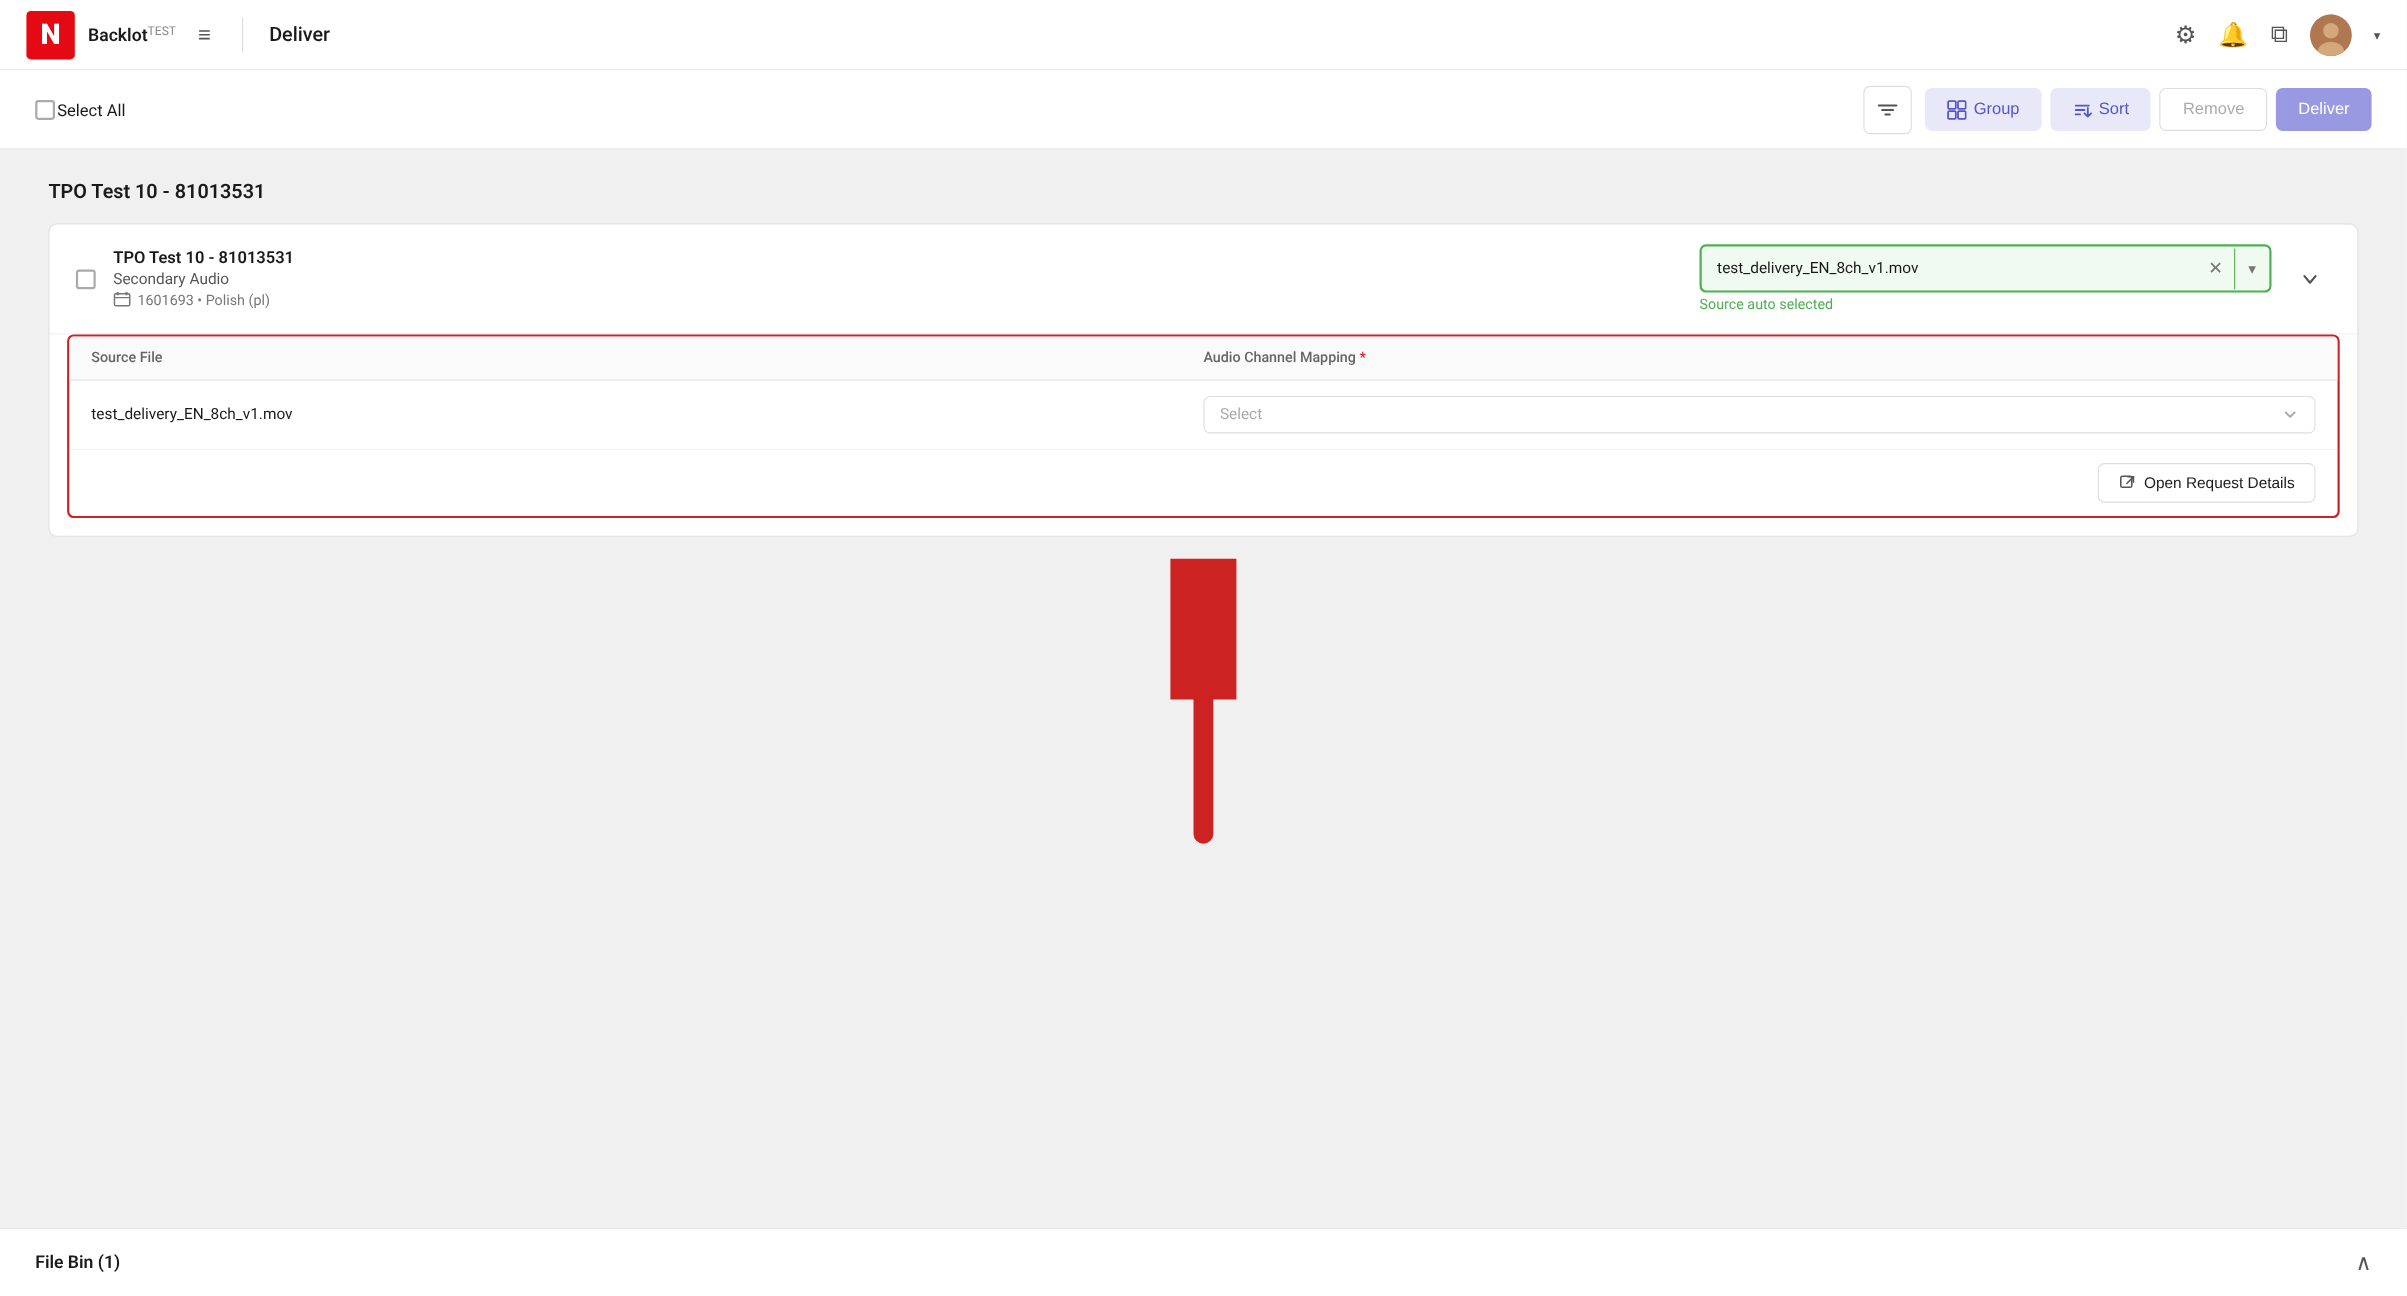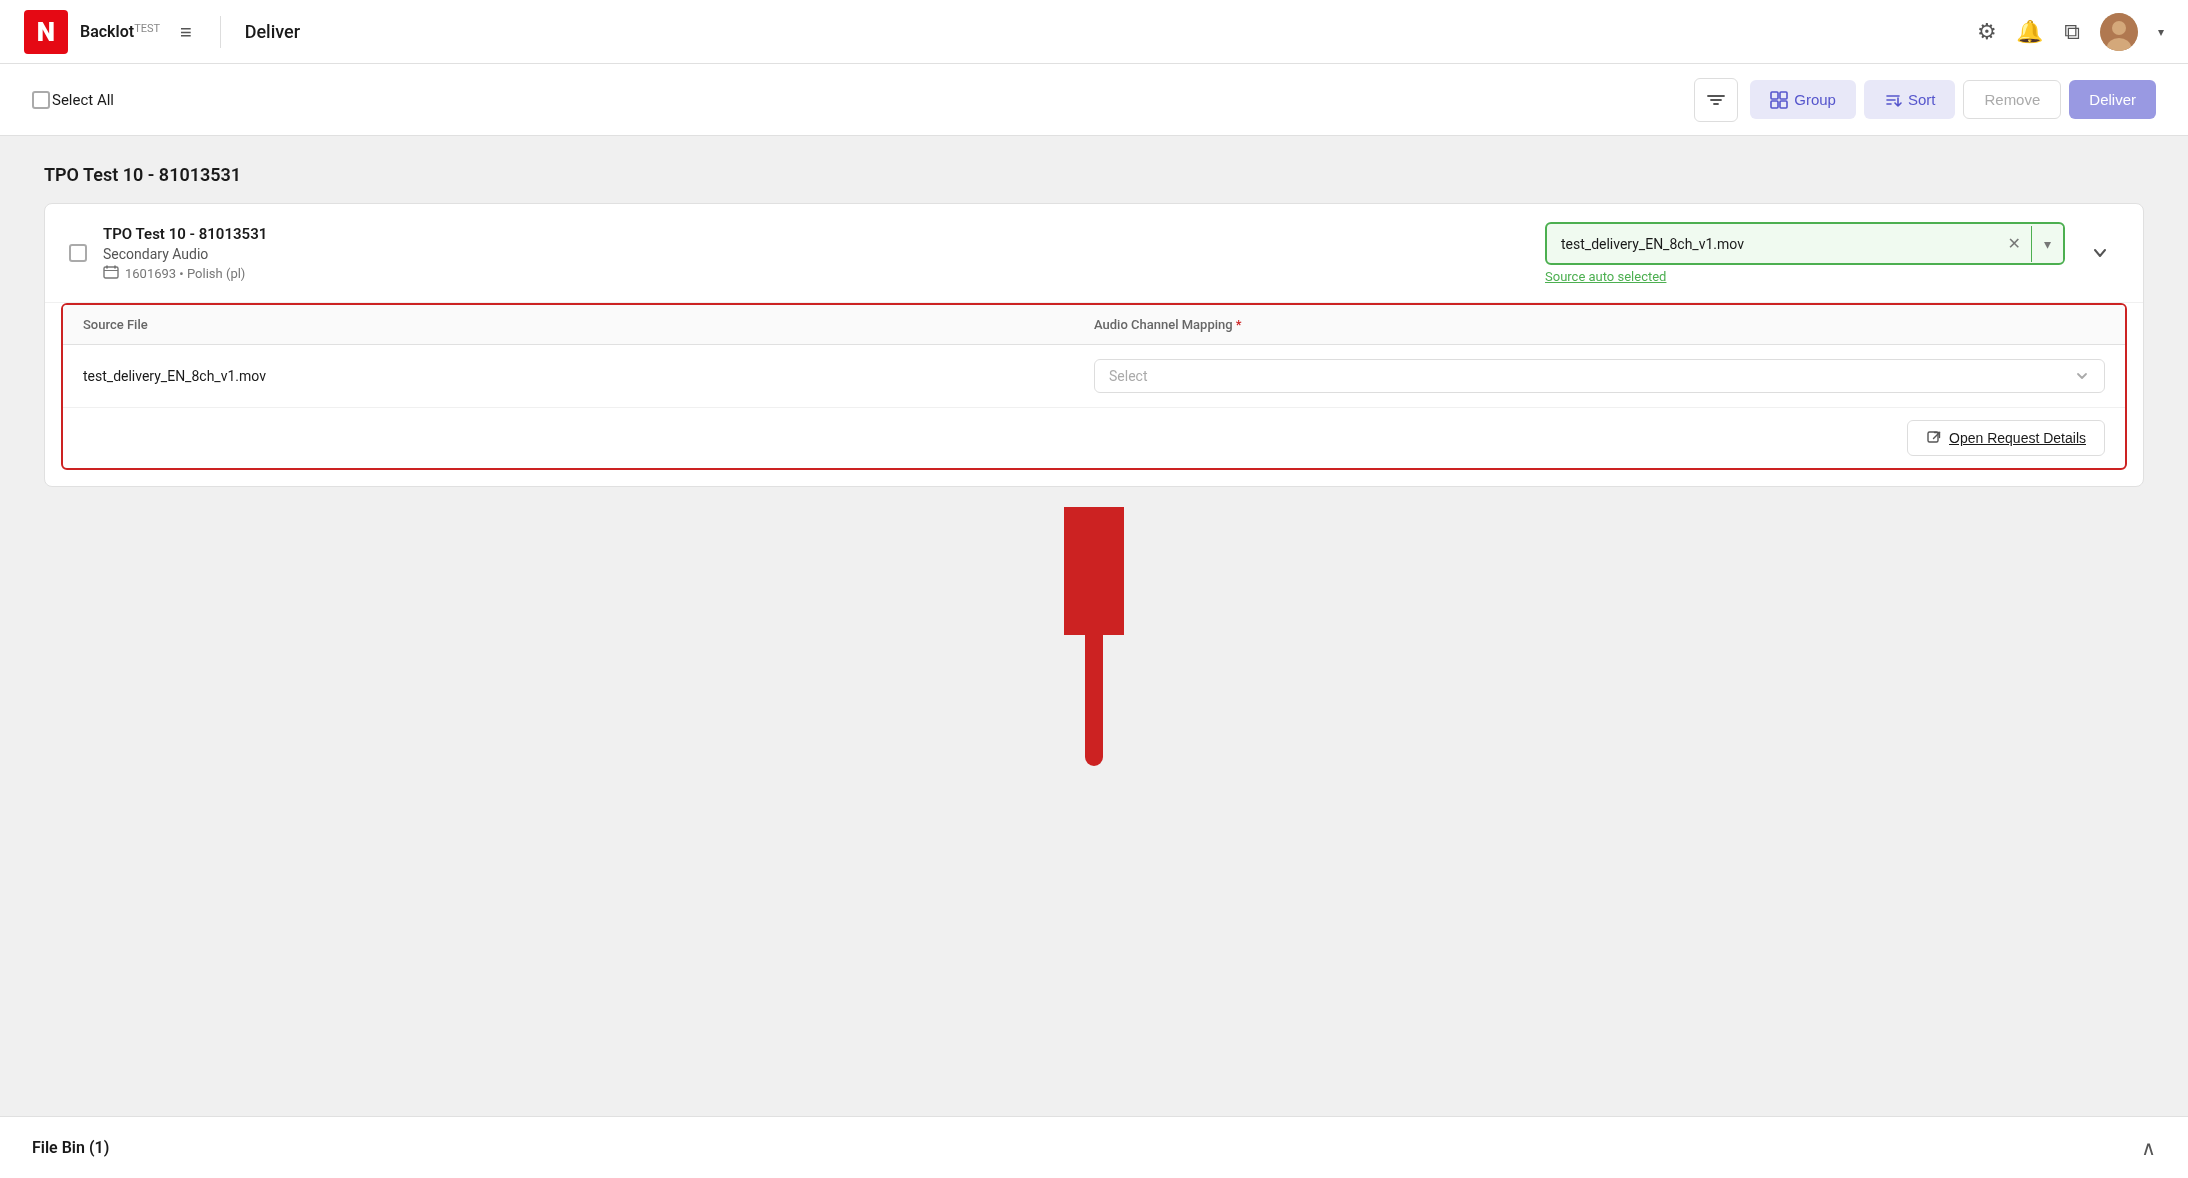--- a/index.html
+++ b/index.html
@@ -267,21 +267,20 @@
       padding: 10px 12px;
       cursor: pointer;
       color: #777;
       font-size: 14px;
       border-left: 1px solid #4CAF50;
       background: #f0faf0;
     }
     .source-auto-text {
       font-size: 13px;
       color: #4CAF50;
-      text-decoration: underline;
     }
 
     .expand-btn {
       width: 38px;
       height: 38px;
       display: flex;
       align-items: center;
       justify-content: center;
       cursor: pointer;
       color: #666;
@@ -329,21 +328,20 @@
       width: 100%;
     }
     .mapping-select-text {
       font-size: 14px;
       color: #aaa;
     }
     .details-footer {
       display: flex;
       justify-content: flex-end;
       padding: 12px 20px;
-      text-decoration: underline;
     }
     .open-request-btn {
       display: flex;
       align-items: center;
       gap: 7px;
       border: 1px solid #ddd;
       border-radius: 6px;
       padding: 9px 18px;
       cursor: pointer;
       background: #fff;

